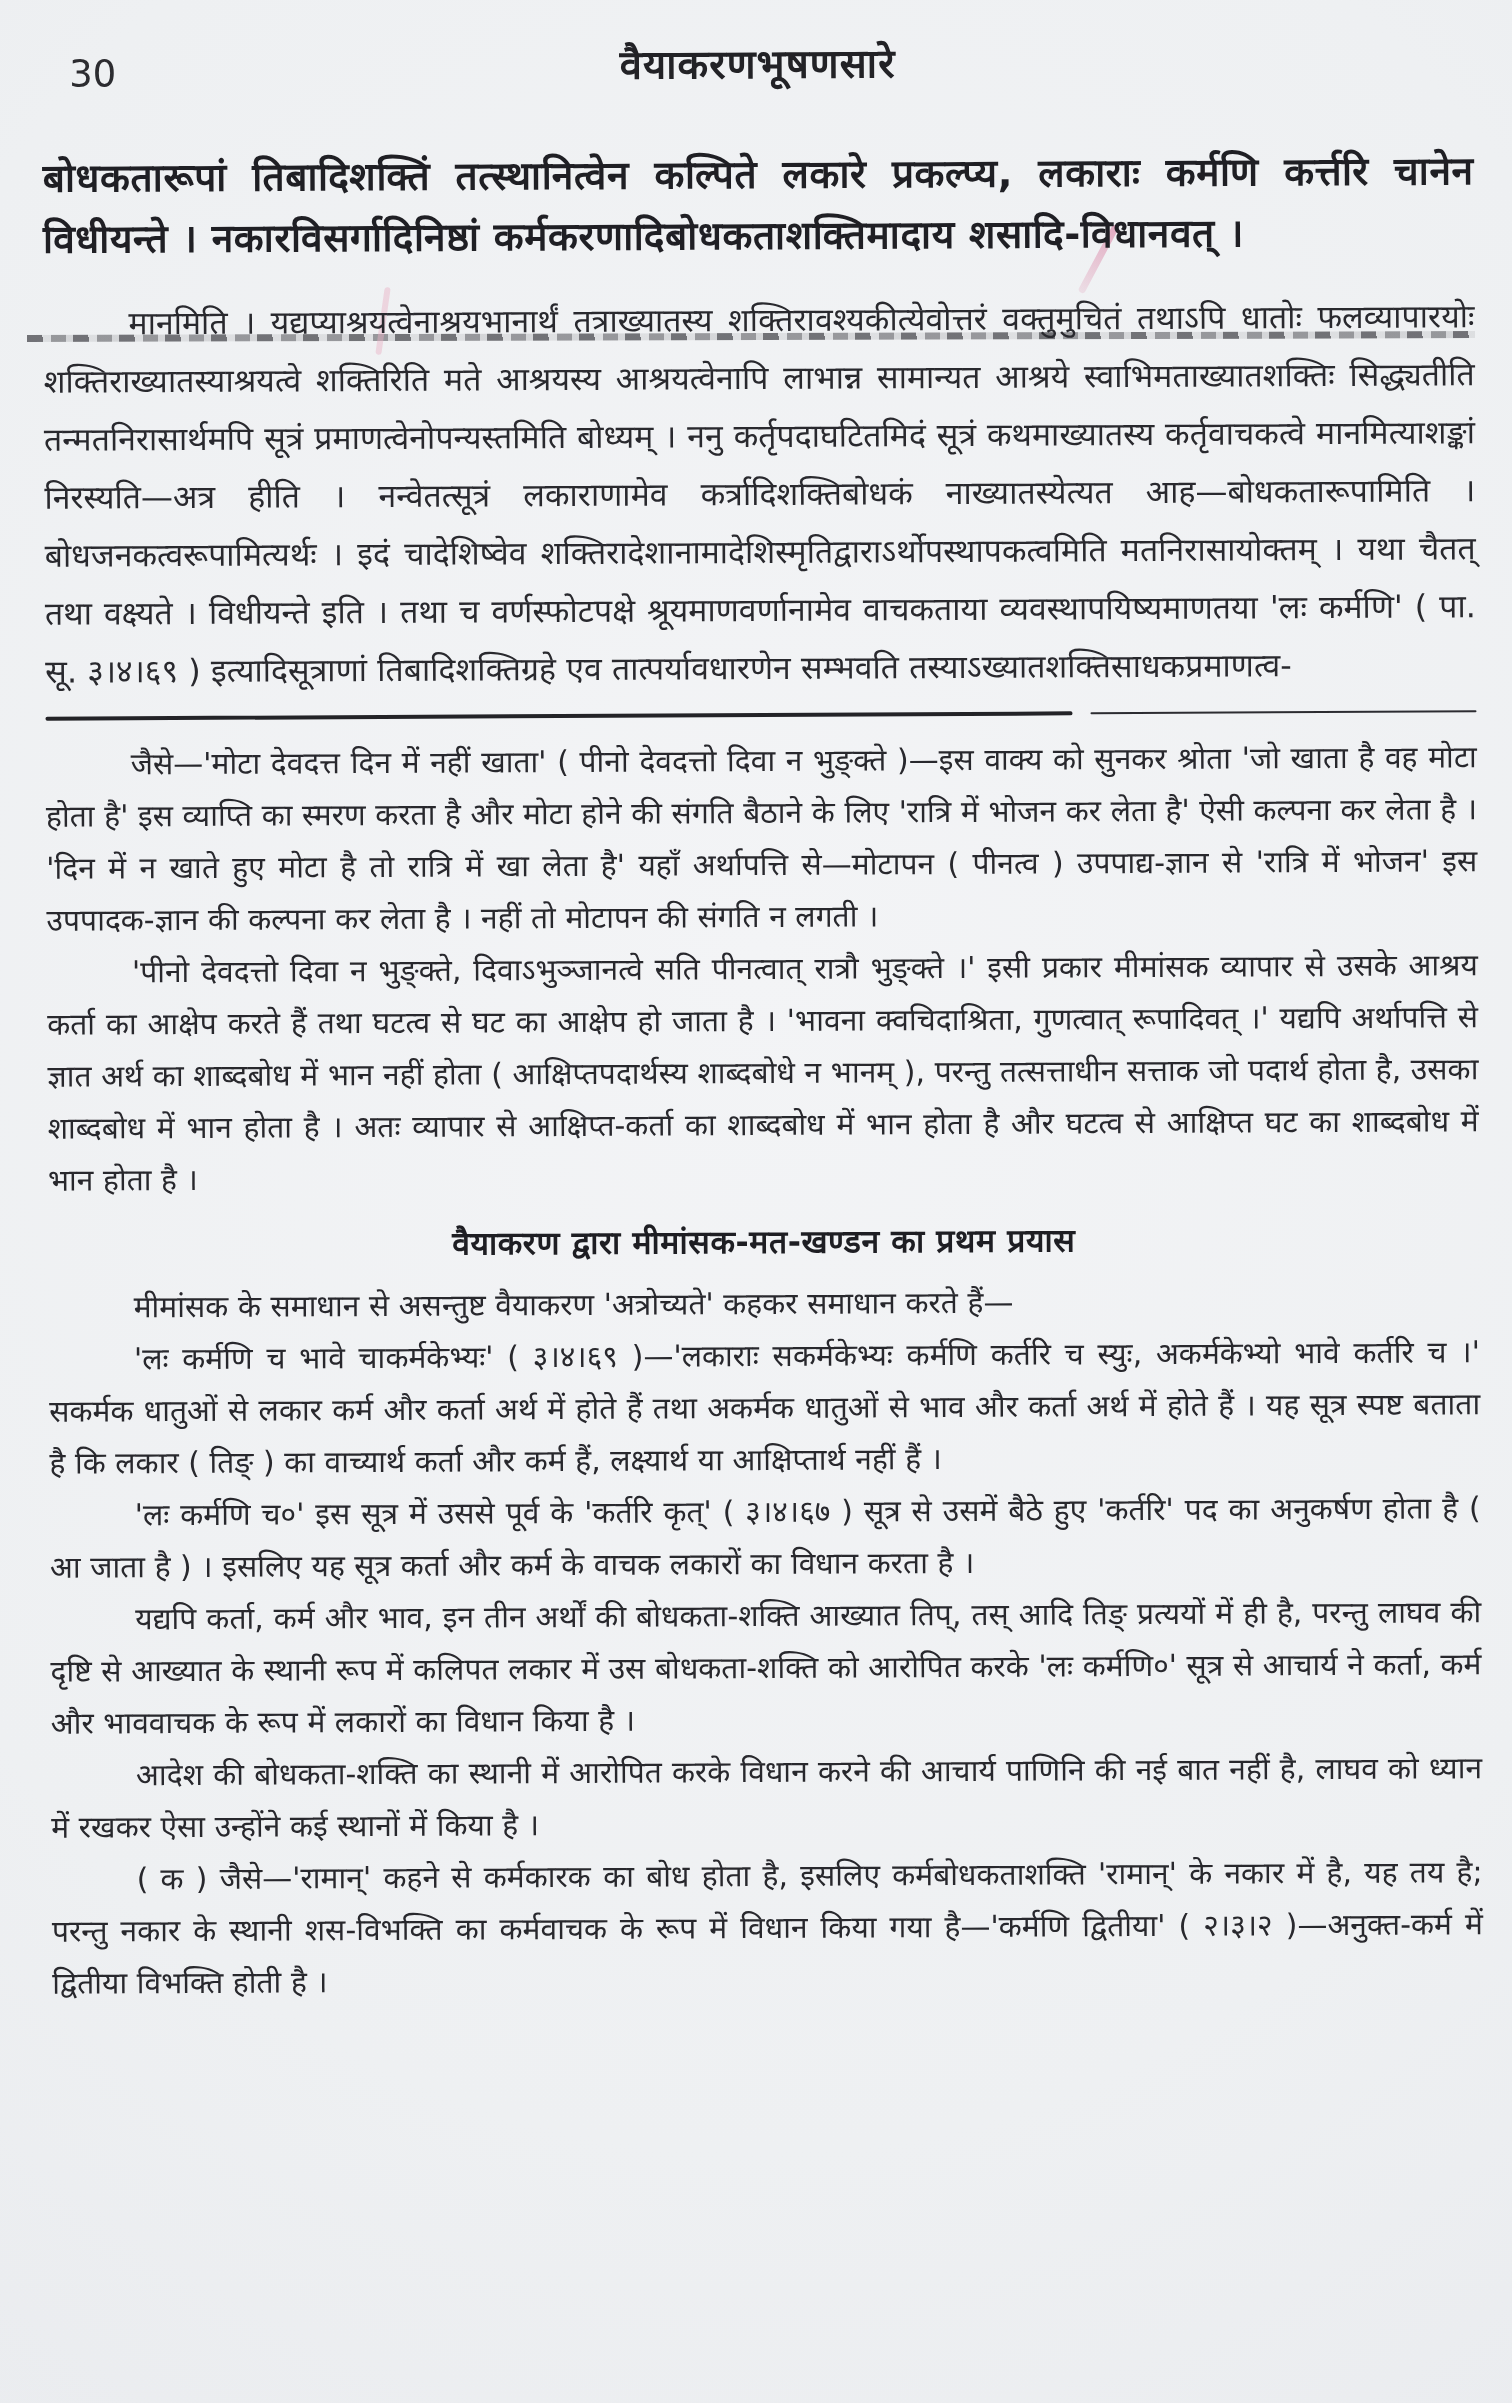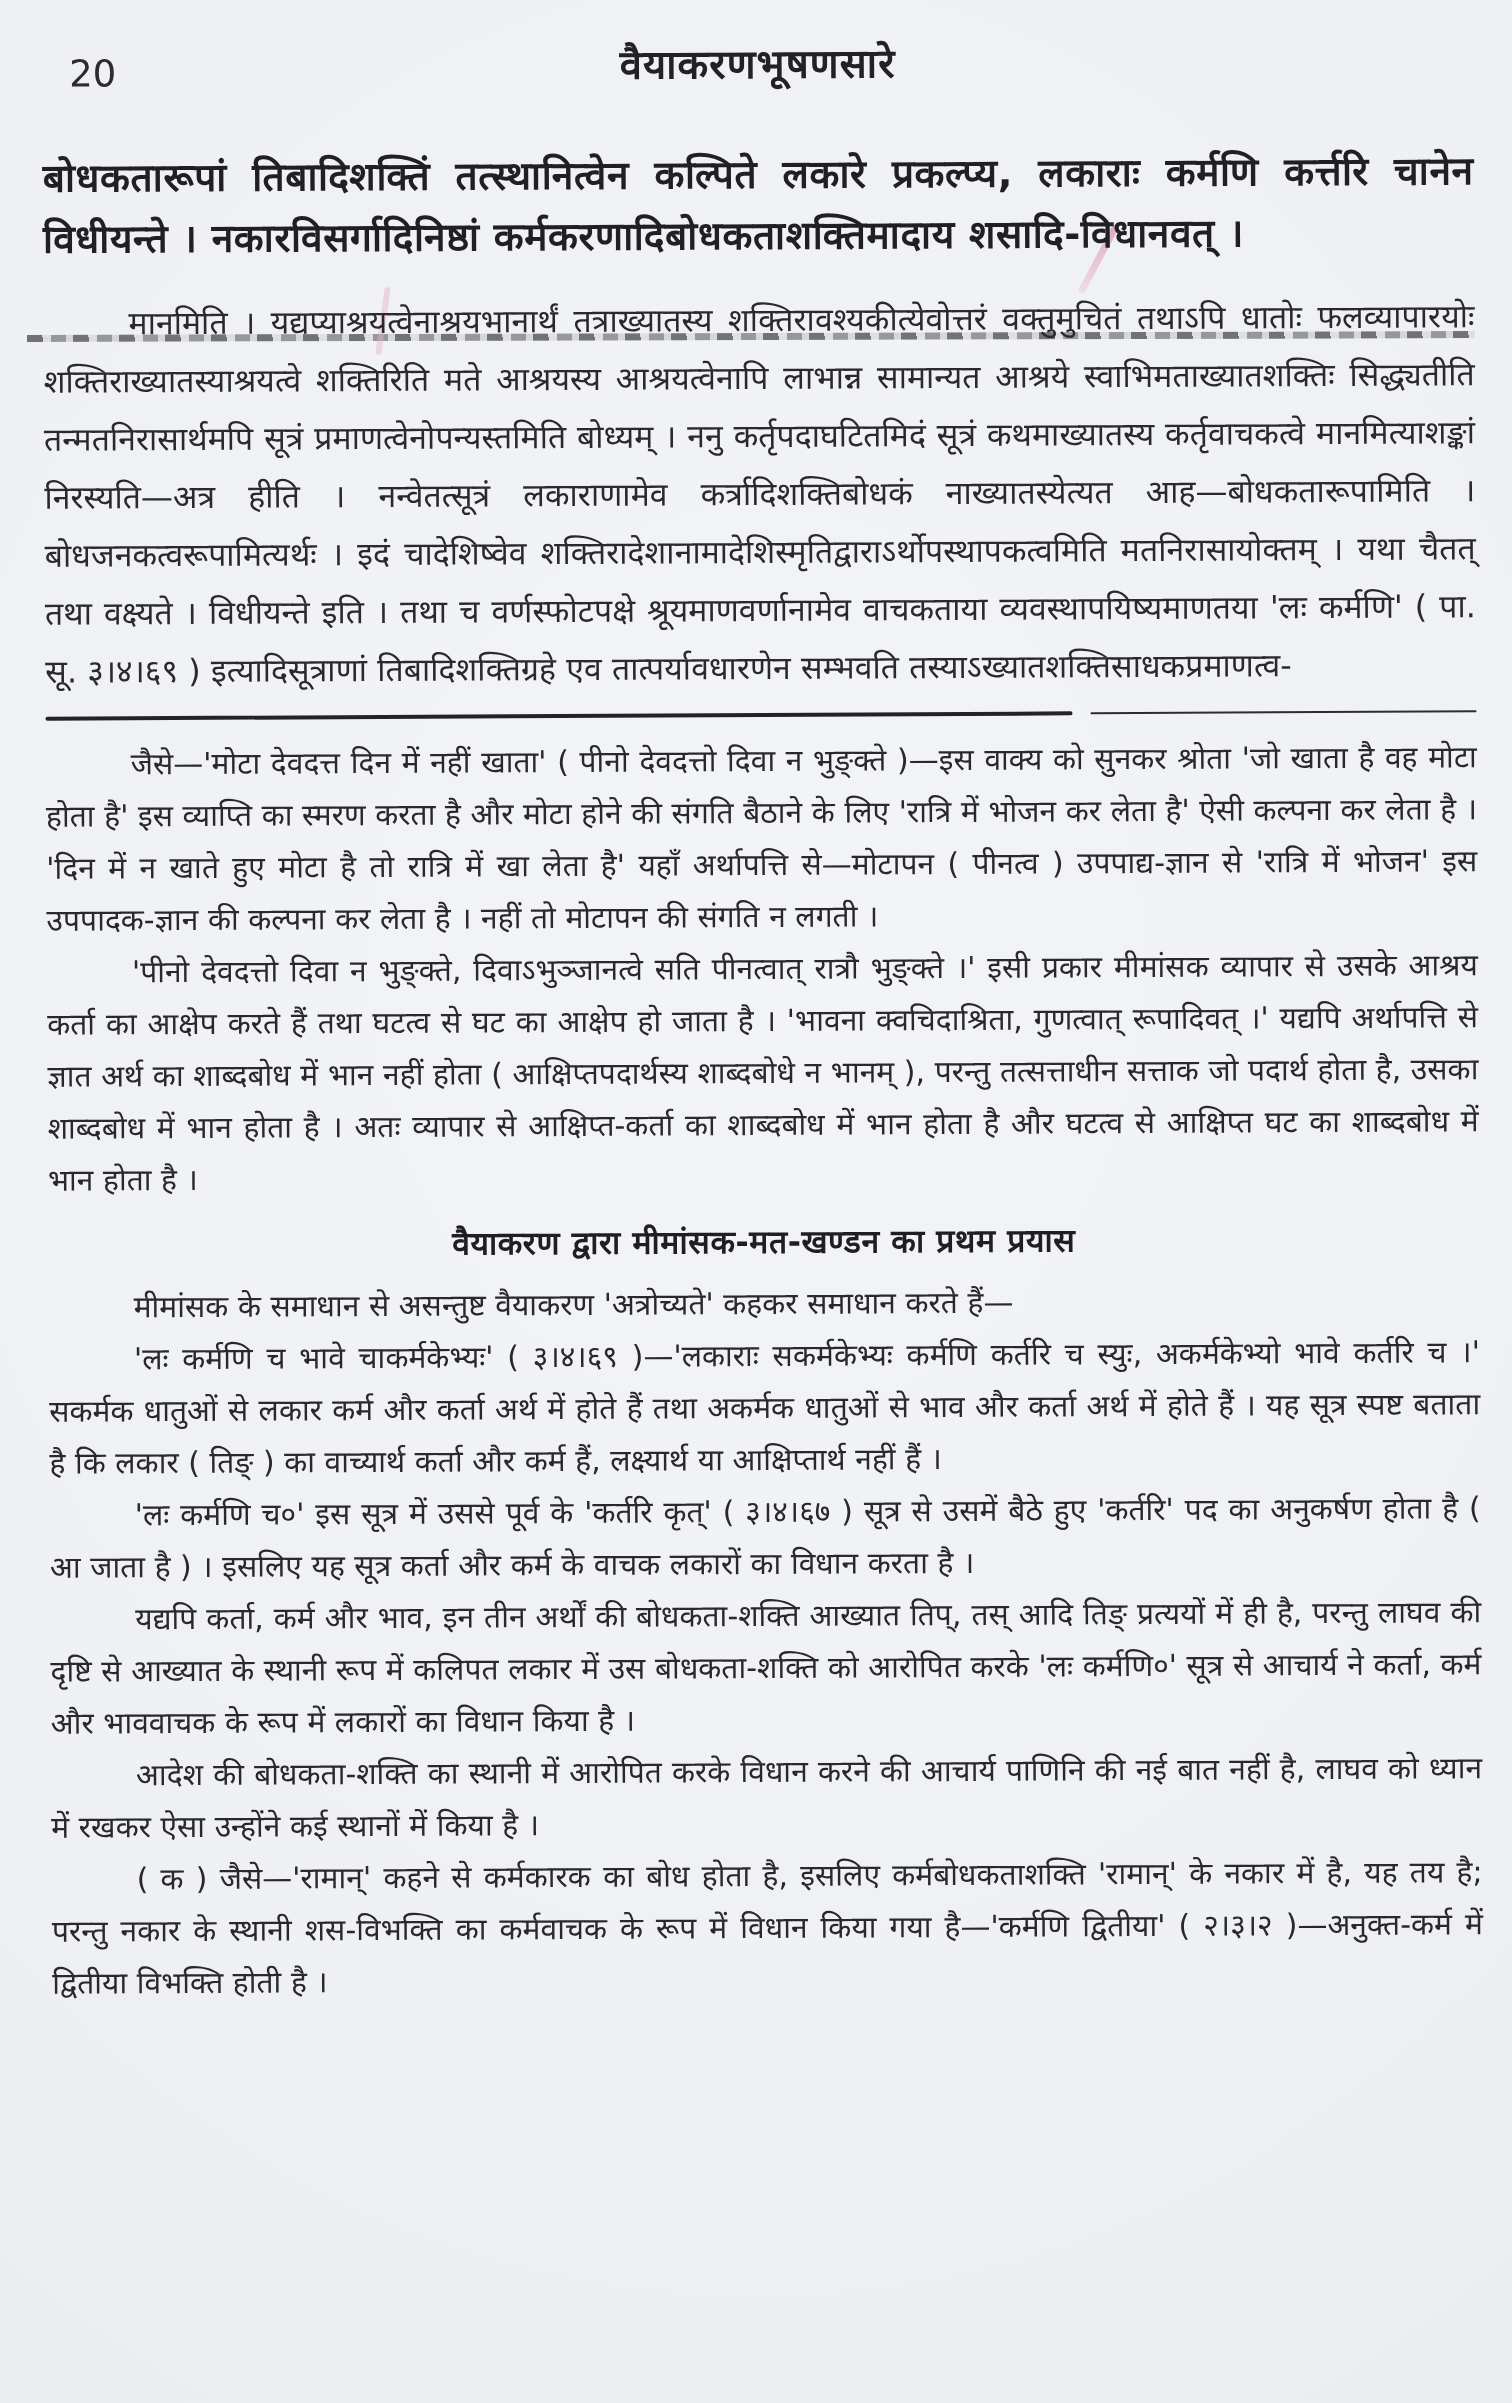--- a/index.html
+++ b/index.html
@@ -140,21 +140,21 @@
 
 <div class="page">
 
   <div class="artifact-band"></div>
   <div class="pink-mark"></div>
   <div class="pink-smudge"></div>
 
   <div class="content">
 
     <div class="page-header">
-      <span class="page-number">20</span>
+      <span class="page-number">30</span>
       <div class="page-title">वैयाकरणभूषणसारे</div>
     </div>
 
     <div class="mula">बोधकतारूपां तिबादिशक्तिं तत्स्थानित्वेन कल्पिते लकारे प्रकल्प्य, लकाराः कर्मणि कर्त्तरि चानेन विधीयन्ते ।  नकारविसर्गादिनिष्ठां  कर्मकरणादिबोधकताशक्तिमादाय  शसादि-विधानवत् ।</div>
 
     <div class="commentary">मानमिति । यद्यप्याश्रयत्वेनाश्रयभानार्थं तत्राख्यातस्य शक्तिरावश्यकीत्येवोत्तरं वक्तुमुचितं तथाऽपि धातोः फलव्यापारयोः शक्तिराख्यातस्याश्रयत्वे शक्तिरिति मते आश्रयस्य आश्रयत्वेनापि लाभान्न सामान्यत आश्रये स्वाभिमताख्यातशक्तिः सिद्ध्यतीति तन्मतनिरासार्थमपि सूत्रं प्रमाणत्वेनोपन्यस्तमिति बोध्यम् । ननु कर्तृपदाघटितमिदं सूत्रं कथमाख्यातस्य कर्तृवाचकत्वे मानमित्याशङ्कां निरस्यति—अत्र हीति । नन्वेतत्सूत्रं लकाराणामेव कर्त्रादिशक्तिबोधकं नाख्यातस्येत्यत आह—बोधकतारूपामिति । बोधजनकत्वरूपामित्यर्थः । इदं चादेशिष्वेव शक्तिरादेशानामादेशिस्मृतिद्वाराऽर्थोपस्थापकत्वमिति मतनिरासायोक्तम् । यथा चैतत् तथा वक्ष्यते । विधीयन्ते इति । तथा च वर्णस्फोटपक्षे श्रूयमाणवर्णानामेव वाचकताया व्यवस्थापयिष्यमाणतया 'लः कर्मणि' ( पा. सू. ३।४।६९ ) इत्यादिसूत्राणां तिबादिशक्तिग्रहे एव तात्पर्यावधारणेन सम्भवति तस्याऽख्यातशक्तिसाधकप्रमाणत्व-</div>
 
     <div class="separator">
       <div class="seg-long"></div>
       <div class="seg-short"></div>

